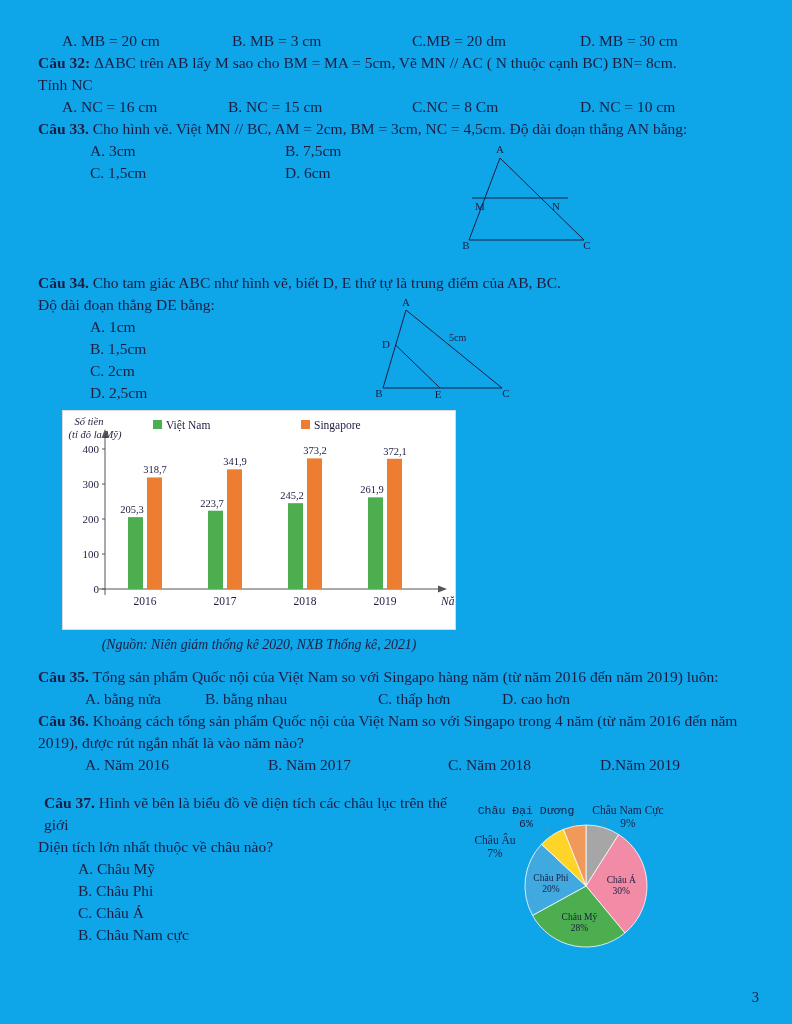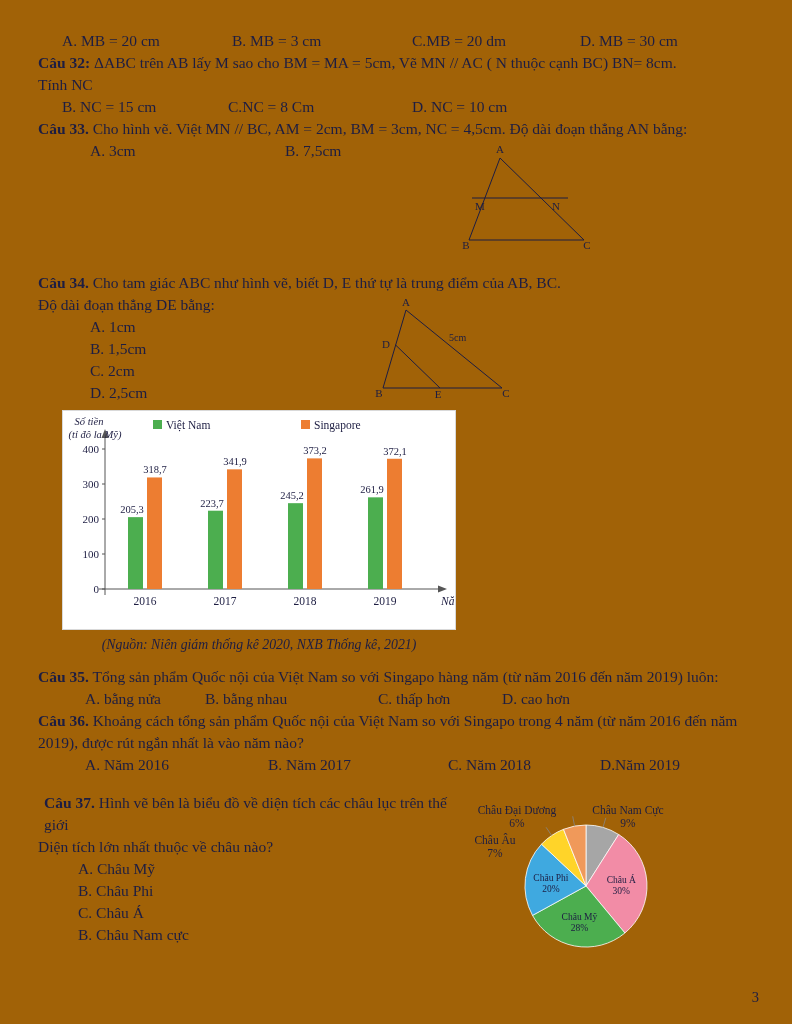--- a/index.html
+++ b/index.html
@@ -1,18 +1,18 @@
 <!DOCTYPE html>
 <html><head>
 <meta charset="utf-8">
 <style>
   * { margin:0; padding:0; box-sizing:border-box; }
   html,body { background:#ffffff; }
   .page {
-    width:792px; height:1024px; background:#a16207; position:relative;
+    width:792px; height:1024px; background:#0ea5e9; position:relative;
     font-family:"Liberation Serif", serif; font-size:15.5px; line-height:22px;
     color:#1d1d42; padding:30px 38px 0 38px; overflow:hidden;
   }
   p { margin:0; }
   .bold { font-weight:bold; }
   .opts { display:flex; }
   .opts span { flex:0 0 auto; display:block; }
   .r-top { padding-left:24px; }
   .r-top span:nth-child(1){width:170px;} .r-top span:nth-child(2){width:180px;} .r-top span:nth-child(3){width:168px;}
   .r32 { padding-left:24px; }
@@ -38,50 +38,55 @@
   .chart-box { width:394px; border:1px solid #d9d9d9; background:#ffffff; }
   .source { text-align:center; font-style:italic; font-size:13.8px; margin-top:4px; width:394px; }
   .mt10 { margin-top:10px; }
   .q37-sec { display:flex; margin-top:16px; }
   .q37-left { width:412px; }
   .q37-left p.q37head { padding-left:6px; }
   .pie-wrap { position:relative; width:270px; height:178px; margin-left:14px; margin-top:-4px; }
   #pie-svg { position:absolute; left:0; top:0; }
   .pie-ext { position:absolute; text-align:center; font-size:11.5px; line-height:13px; color:#1d1d42; }
   .ext-namcuc { left:108px; top:16px; width:112px; }
-  .ext-daiduong { left:3px; top:16px; width:100px; }
+  .ext-daiduong { left:12px; top:16px; width:100px;font-family:Liberation Mono, monospace; }
   .ext-au { left:0; top:46px; width:62px; }
   .pagenum { position:absolute; right:33px; bottom:16px; font-size:14.5px; }
   svg text { font-family:"Liberation Serif", serif; }
 </style>
 </head>
 <body>
 
 <div class="page">
 
   <div class="opts r-top">
     <span>A.  MB = 20 cm</span>
     <span>B. MB = 3 cm</span>
     <span>C.MB = 20 dm</span>
     <span>D. MB = 30 cm</span>
   </div>
 
   <p><b>Câu 32:</b> <span>ΔABC trên AB lấy M sao cho BM = MA = 5cm, Vẽ MN // AC ( N thuộc cạnh BC) BN= 8cm.</span></p>
   <p>Tính NC</p>
   <div class="opts r32">
+    <span>A.  NC = 16 cm</span>
     <span>B.  NC = 15 cm</span>
     <span>C.NC = 8 Cm</span>
     <span>D.  NC = 10 cm</span>
   </div>
 
   <p><b>Câu 33.</b> <span>Cho hình vẽ. Việt MN // BC, AM = 2cm, BM = 3cm, NC = 4,5cm. Độ dài đoạn thẳng AN bằng:</span></p>
   <div class="q33-block">
     <div class="opts r33">
       <span>A. 3cm</span>
       <span>B. 7,5cm</span>
+    </div>
+    <div class="opts r33">
+      <span>C. 1,5cm</span>
+      <span>D. 6cm</span>
     </div>
     <svg class="figure fig33" width="140" height="108" viewBox="0 0 140 108">
       <line x1="44" y1="14" x2="13" y2="96"></line>
       <line x1="44" y1="14" x2="128" y2="96"></line>
       <line x1="13" y1="96" x2="128" y2="96"></line>
       <line x1="16" y1="54" x2="112" y2="54"></line>
       <text x="44" y="9" text-anchor="middle">A</text>
       <text x="24" y="66" text-anchor="middle">M</text>
       <text x="100" y="66" text-anchor="middle">N</text>
       <text x="10" y="105" text-anchor="middle">B</text>

